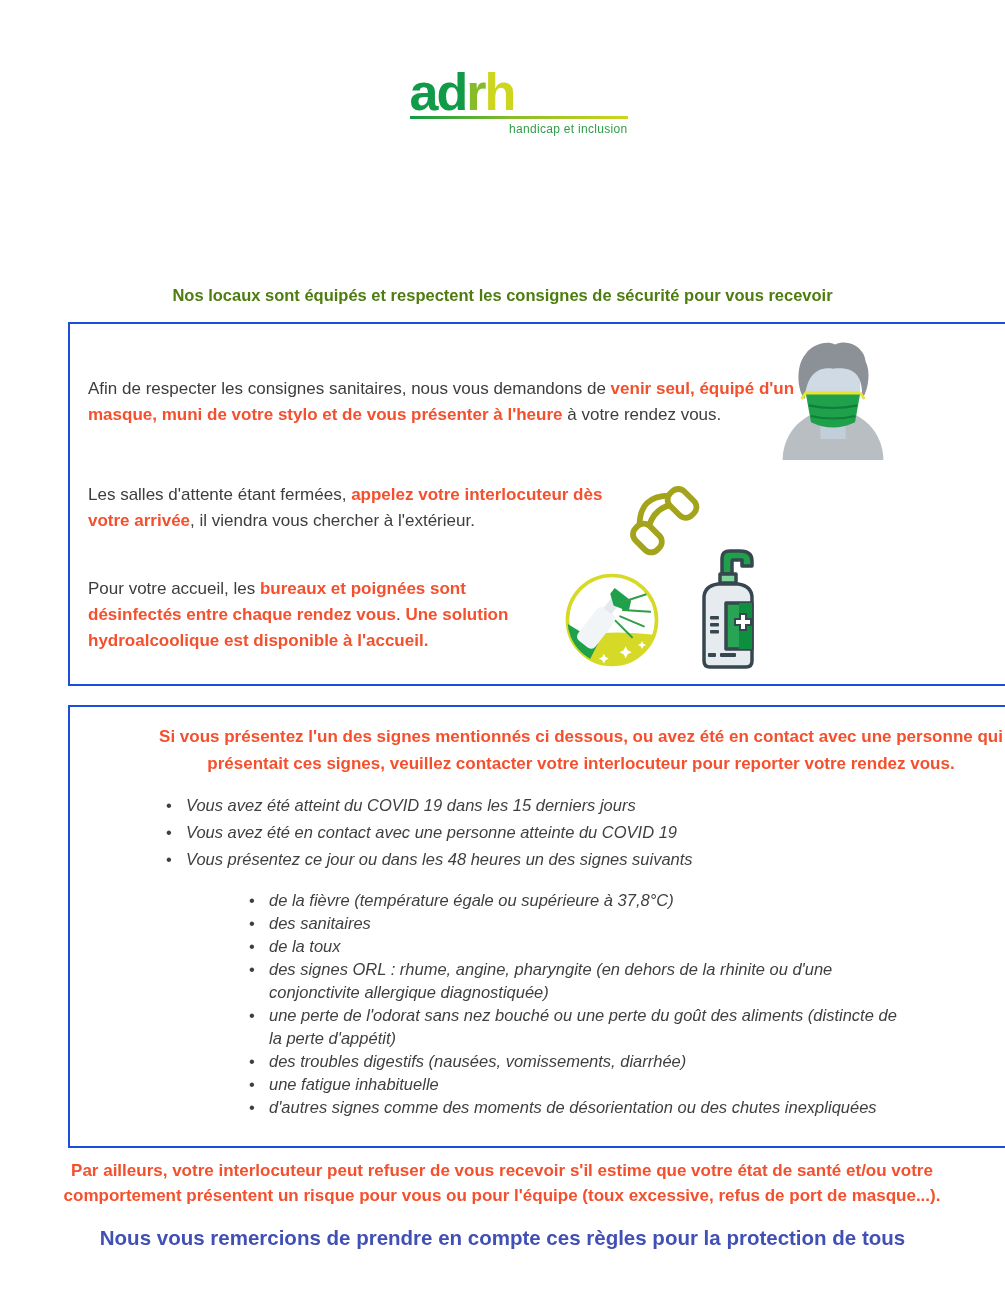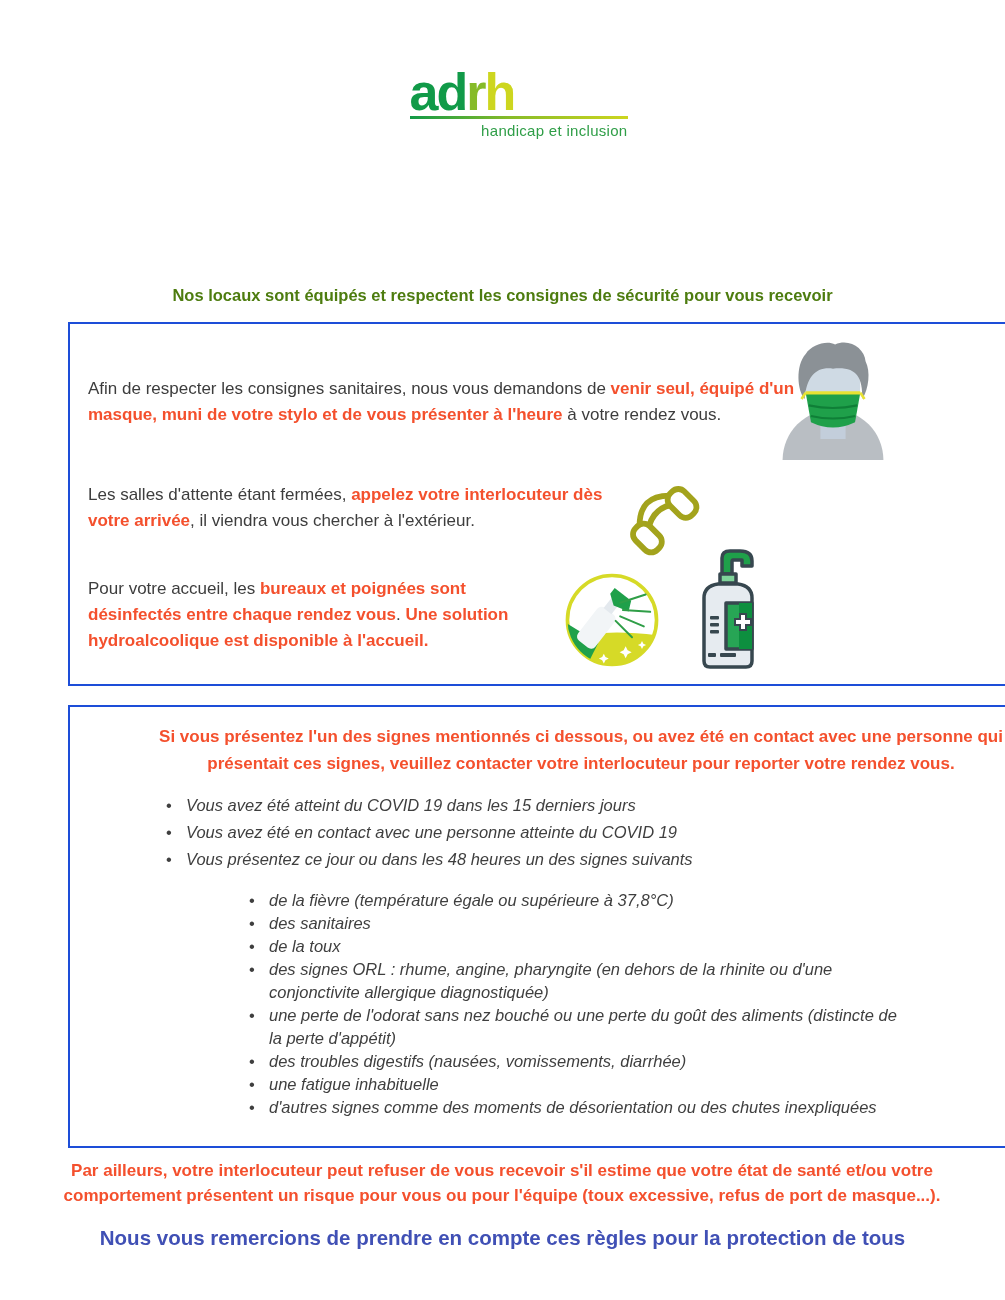--- a/index.html
+++ b/index.html
@@ -7,21 +7,21 @@
   .page{position:relative;width:1005px;height:1300px;background:#fff;overflow:hidden;}
 
   
   .logo-wrap{position:absolute;top:70px;left:0;width:100%;text-align:center;padding-left:16px;}
   .logo-box{display:inline-block;text-align:left;}
   .logo-word{font-size:52px;font-weight:bold;letter-spacing:-2px;line-height:44px;}
   .l-ad{color:#119a48;}
   .l-r{color:#86bb29;}
   .l-h{color:#cdd61f;}
   .logo-underline{height:3px;width:218px;margin-top:2px;background:linear-gradient(90deg,#119a48,#86bb29 45%,#cdd61f);}
-  .logo-tagline{font-size:15px;color:#2f9e47;text-align:right;margin-top:3px;letter-spacing:.3px;}
+  .logo-tagline{font-size:12px;color:#2f9e47;text-align:right;margin-top:3px;letter-spacing:.3px;}
 
   
   .title{position:absolute;top:146px;left:0;width:100%;margin:0;padding:0 30px;box-sizing:border-box;
          text-align:center;color:#8e8e28;font-size:47px;line-height:57px;font-weight:800;letter-spacing:-.5px;}
   .subtitle{position:absolute;top:286px;left:0;width:100%;margin:0;text-align:center;
             color:#4d7c0f;font-weight:bold;font-size:16.5px;}
 
   
   .box{position:absolute;left:68px;width:986px;border:2px solid #1d4ed8;background:#fff;box-sizing:border-box;}
   .box1{top:322px;height:364px;}

